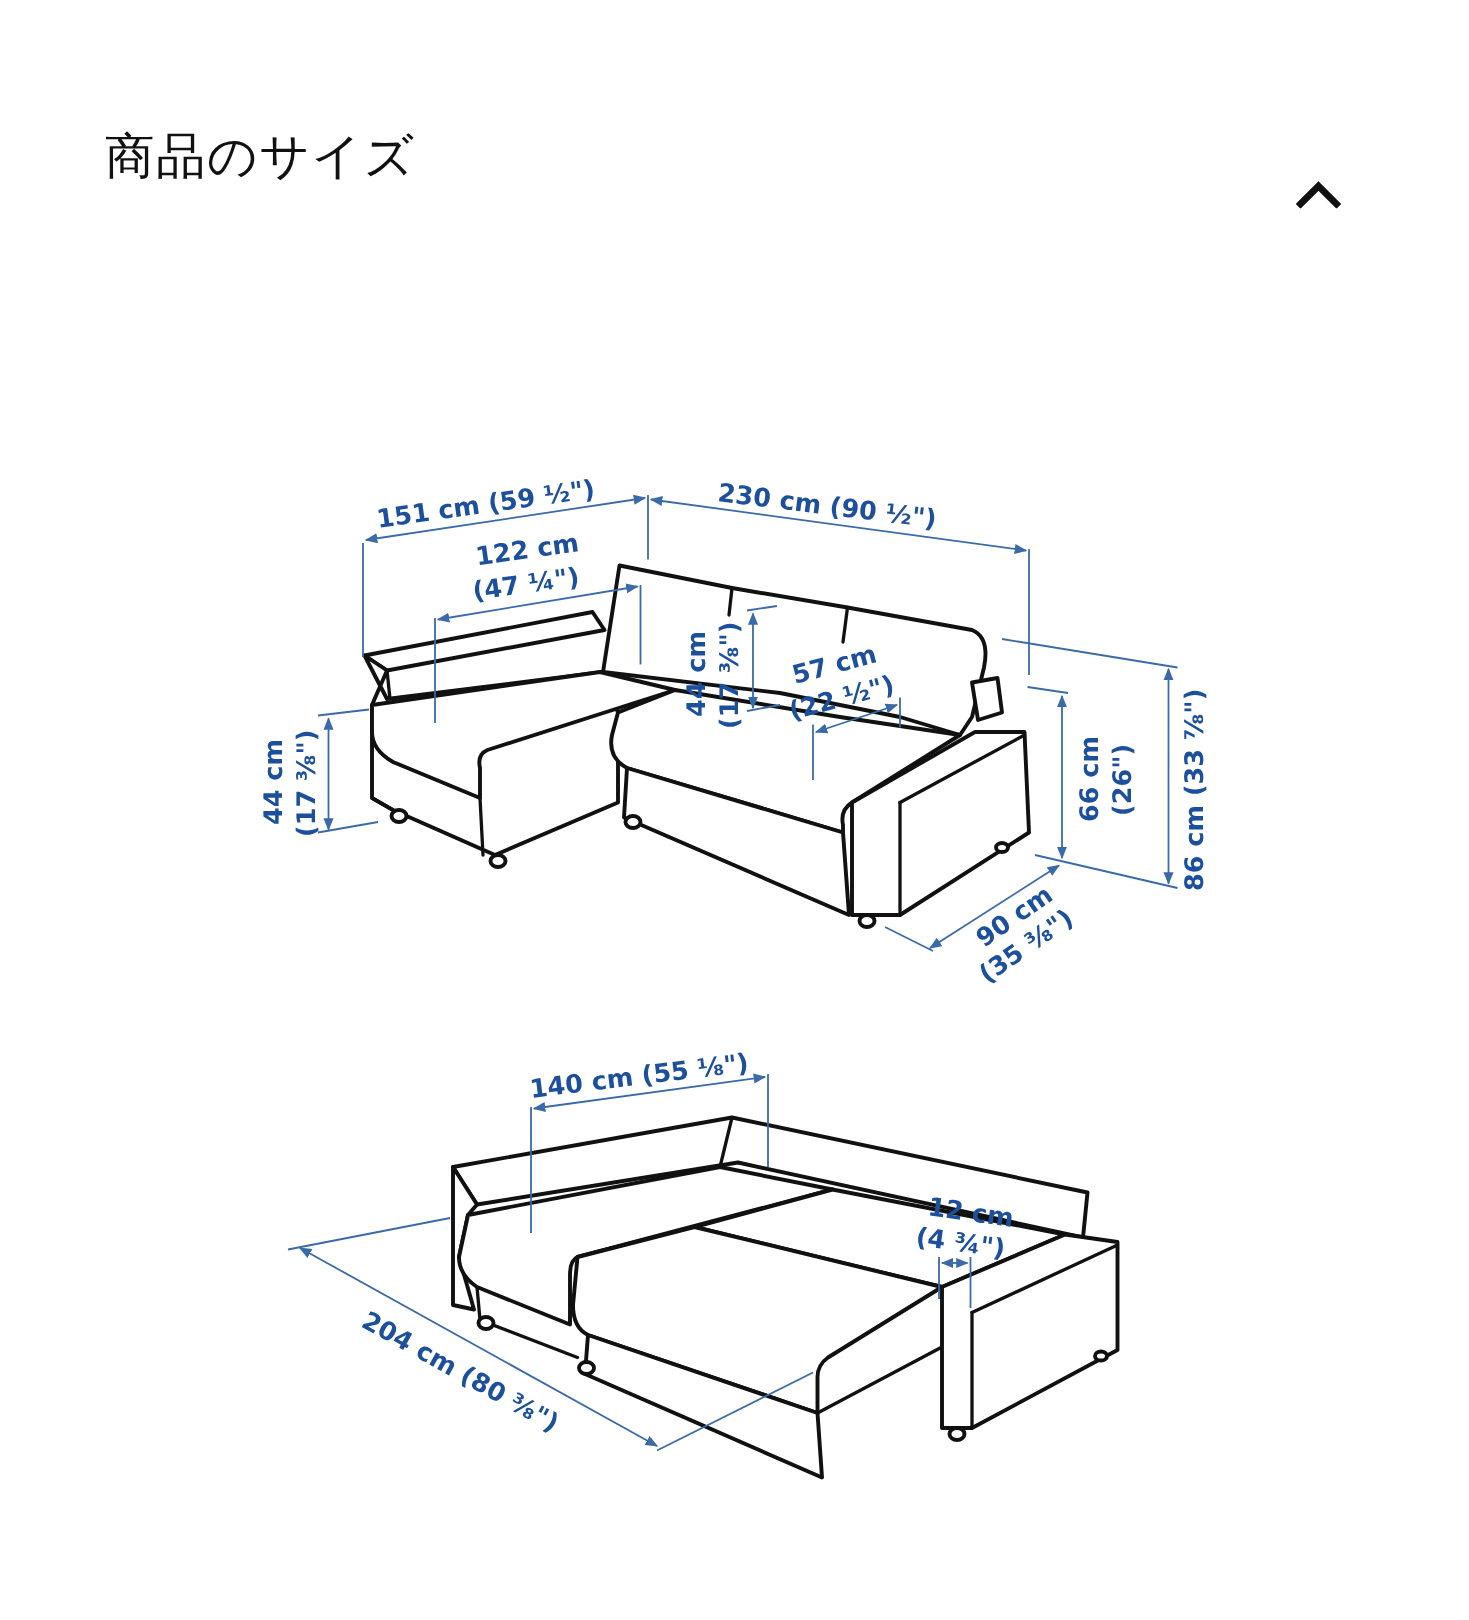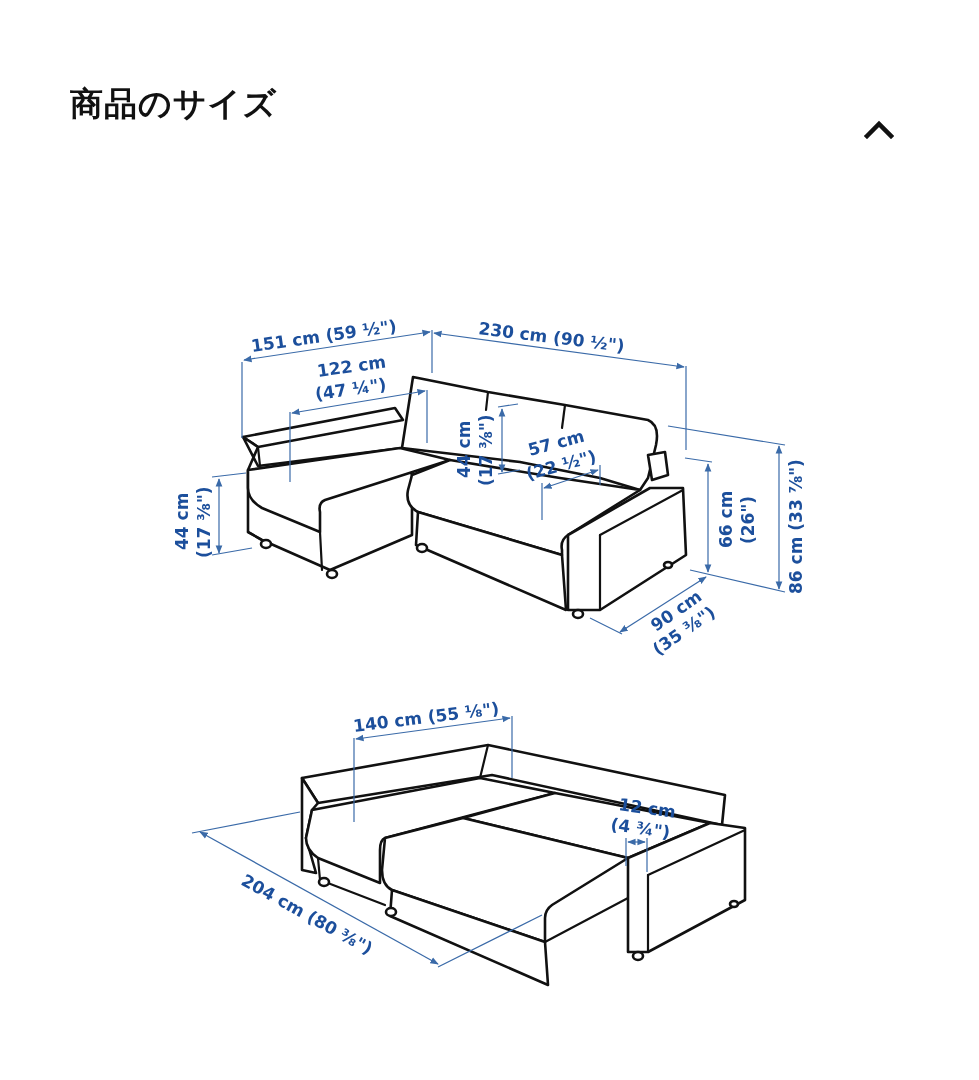--- a/index.html
+++ b/index.html
@@ -1,20 +1,20 @@
 <!DOCTYPE html>
 <html><head>
 <meta charset="utf-8">
 <style>
   html, body { margin: 0; padding: 0; background: #ffffff; }
   body { width: 979px; height: 1080px; position: relative; overflow: hidden;
          font-family: "DejaVu Sans", sans-serif; }
   .header { position: absolute; left: 0; top: 0; width: 979px; height: 180px; }
   .title { position: absolute; left: 70px; top: 82px; font-size: 33px; color: #111111;
-           font-family: "DejaVu Sans", sans-serif; font-weight: bold; letter-spacing: 1px; }
+           font-family: "DejaVu Sans", sans-serif; font-weight: normal; letter-spacing: 1px; }
   .collapse-btn { position: absolute; left: 852px; top: 106px; width: 54px; height: 46px;
                   cursor: pointer; display: flex; align-items: center; justify-content: center; }
   .diagram { position: absolute; left: 0; top: 260px; width: 979px; height: 780px; }
   svg text { font-family: "DejaVu Sans", sans-serif; font-weight: bold; }
   .dim { fill: #1c4f9c; font-size: 17px; }
   .dimline { stroke: #3a6aa8; stroke-width: 1.2; fill: none; }
   .sofa { stroke: #111111; stroke-width: 2.6; fill: #ffffff; stroke-linejoin: round; stroke-linecap: round; }
   .sofa-thin { stroke: #111111; stroke-width: 2.2; fill: none; stroke-linecap: round; }
 </style>
 </head>

